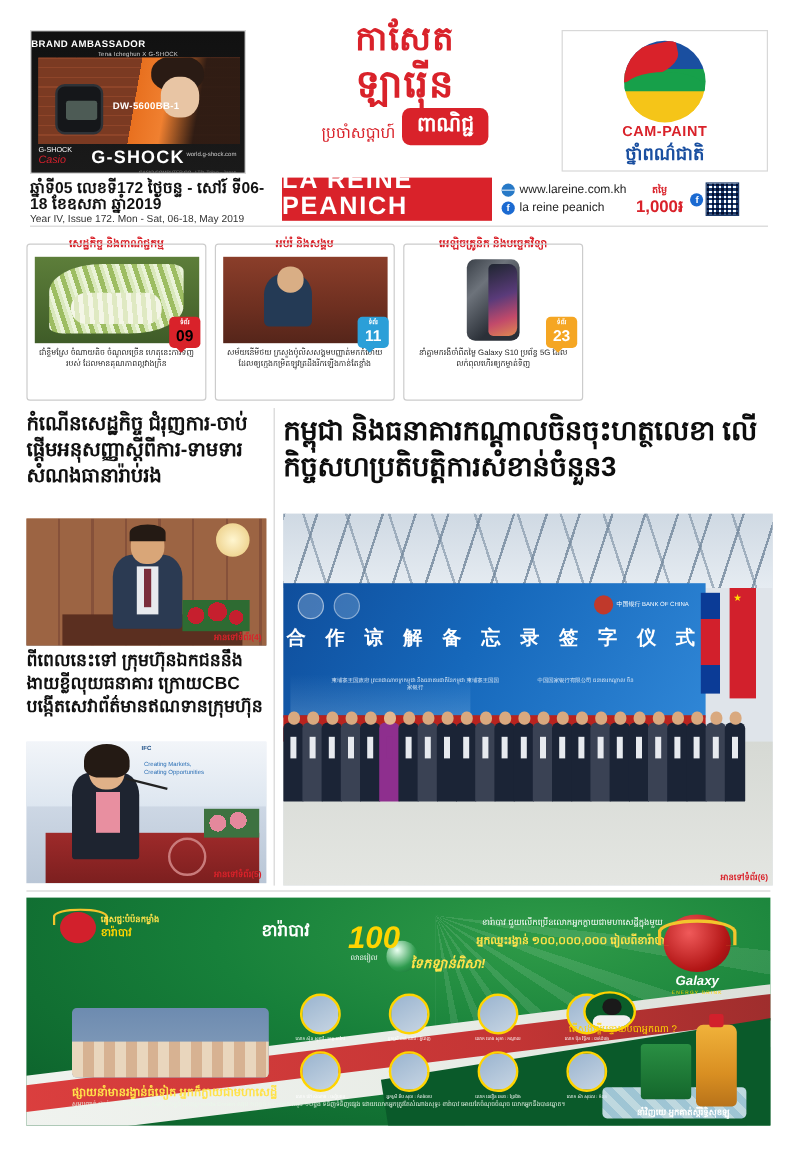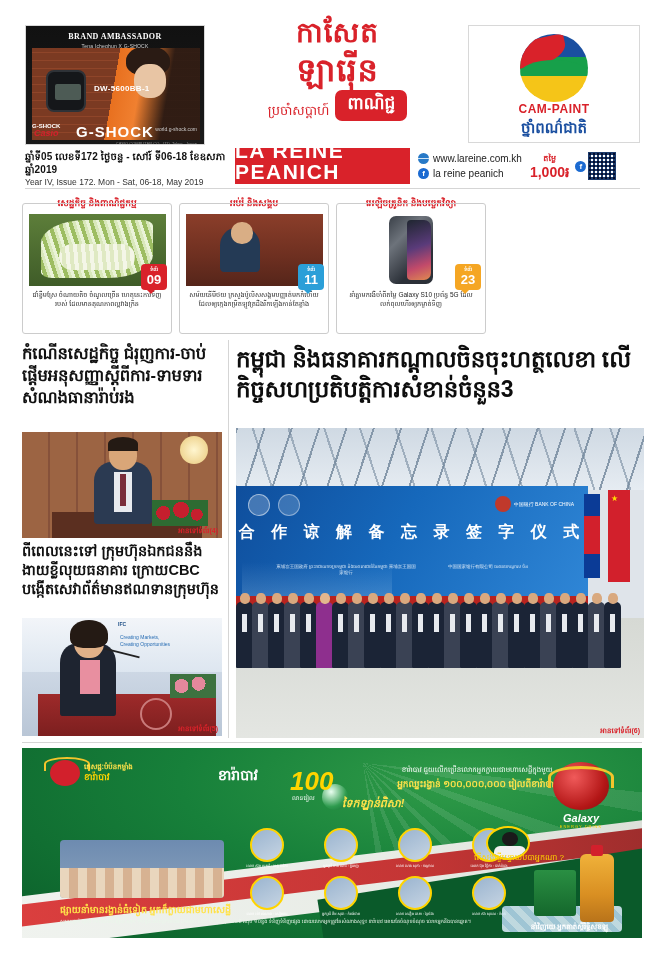--- a/index.html
+++ b/index.html
@@ -12,43 +12,43 @@
   .page { position: relative; width: 663px; height: 960px; background:#fff; }
 
   
   .masthead { position:absolute; left:0; top:0; width:663px; height:145px; }
 
   .gshock-ad {
     position:absolute; left:25px; top:25px; width:180px; height:120px;
     background: linear-gradient(180deg,#111 0%,#1a1a1a 100%);
     border:1px solid #d8d8d8; overflow:hidden;
   }
-  .gs-title { color:#fff; font-size:8px; font-weight:bold; text-align:center; letter-spacing:.4px; padding-top:6px;font-family:Liberation Serif, serif;}
+  .gs-title { color:#fff; font-size:8px; font-weight:bold; text-align:left; letter-spacing:.4px; padding-top:6px;}
   .gs-sub { color:#d2d2d2; font-size:5px; text-align:center; letter-spacing:.2px; margin-top:2px;}
   .gs-photo {
-    position:absolute; left:6px; top:22px; width:168px; height:92px;
+    position:absolute; left:6px; top:22px; width:168px; height:72px;
     background:
       linear-gradient(100deg, rgba(0,0,0,0) 48%, #e8701f 48%, #f08030 62%, rgba(40,25,18,.9) 78%),
       repeating-linear-gradient(0deg,#7b3a22 0 7px,#8f4529 7px 8px),
       repeating-linear-gradient(90deg,#8a4227 0 15px,#6d3520 15px 16px);
     overflow:hidden;
   }
   .gs-hair { position:absolute; right:30px; top:-2px; width:44px; height:30px; background:#2a1b14; border-radius:48% 48% 42% 42%; }
   .gs-face { position:absolute; right:34px; top:16px; width:32px; height:34px; background:#e8c5a4; border-radius:45%; }
   .gs-watch {
     position:absolute; left:14px; top:22px; width:40px; height:42px;
     background:#15171a; border-radius:8px; border:2px solid #2e3237;
   }
   .gs-watchface { position:absolute; left:7px; top:12px; width:26px; height:16px; background:#4d5b55; border-radius:2px; }
   .gs-model { position:absolute; left:62px; top:36px; color:#fff; font-size:8px; font-weight:bold; letter-spacing:.3px;}
   .gs-bottom { position:absolute; left:0; bottom:4px; width:100%; }
   .gs-logo { color:#fff; font-size:15px; font-weight:bold; text-align:center; letter-spacing:1px; }
   .gs-url { position:absolute; right:7px; top:3px; color:#ccc; font-size:5px;}
   .gs-corp { position:absolute; right:7px; bottom:-6px; color:#8c8c8c; font-size:4px;}
-  .gs-mark { position:absolute; left:6px; top:0px; color:#fff; font-size:6px; font-weight:bold;text-align:center; }
+  .gs-mark { position:absolute; left:6px; top:0px; color:#fff; font-size:6px; font-weight:normal; }
   .gs-mark i { display:block; color:#d3202c; font-style:italic; font-size:9px; line-height:8px; }
 
   .logo-block { position:absolute; left:215px; top:18px; width:245px; height:130px; }
   .logo-kasaet { color:#d9222a; font-size:28px; font-weight:bold; text-align:center; line-height:30px; letter-spacing:1px; }
   .logo-main { color:#d9222a; font-size:32px; font-weight:bold; text-align:center; line-height:48px; letter-spacing:1px; margin-top:-2px;}
   .logo-row { display:flex; align-items:flex-end; justify-content:center; gap:6px; margin-top:-4px;}
   .logo-weekly { color:#d9222a; font-size:13px; }
   .logo-badge { background:#d9222a; color:#fff; font-size:17px; font-weight:bold; padding:2px 12px 4px; border-radius:7px; }
 
   .campaint {
@@ -62,21 +62,21 @@
   }
   .cp-red { position:absolute; left:-4px; top:4px; width:50px; height:26px; background:#d9222a; border-radius:0 0 60% 0; transform:rotate(-12deg);}
   .cp-wave1 { position:absolute; left:0; top:26px; width:100%; height:16px; background:#17a04a; border-radius:60% 60% 0 0 / 100% 100% 0 0;}
   .cp-wave2 { position:absolute; left:0; top:44px; width:100%; height:18px; background:#f5c518; border-radius:60% 60% 0 0 / 100% 100% 0 0;}
   .cp-name { position:absolute; left:0; top:76px; width:100%; text-align:center; color:#d9222a; font-size:12px; font-weight:bold; letter-spacing:.5px;}
   .cp-kh { position:absolute; left:0; top:92px; width:100%; text-align:center; color:#1a4fa0; font-size:15px; font-weight:bold;}
 
   
   .infobar { position:absolute; left:25px; top:148px; width:615px; height:36px; display:flex; align-items:stretch; }
   .ib-left { width:210px; padding:2px 4px 0 0; }
-  .ib-kh { font-size:10px; font-weight:bold; color:#111; line-height:13px; letter-spacing:.1px;}
+  .ib-kh { font-size:13px; font-weight:bold; color:#111; line-height:13px; letter-spacing:.1px;}
   .ib-en { font-size:8.5px; color:#333; line-height:13px; }
   .ib-mid { flex:1; background:#d9222a; display:flex; flex-direction:column; align-items:center; justify-content:center; }
   .ib-title { color:#fff; font-size:21px; font-weight:bold; letter-spacing:1.5px; line-height:21px;}
   .ib-sub { color:#fff; font-size:9px; letter-spacing:2px; margin-top:1px;}
   .ib-right { width:230px; display:flex; align-items:center; padding-left:8px; gap:6px; }
   .ib-links { font-size:10px; color:#222; line-height:15px; }
   .ib-links .row { display:flex; align-items:center; gap:4px; }
   .ic-globe { width:11px; height:11px; border-radius:50%; background:#2779c7; display:inline-block; position:relative; flex:none;}
   .ic-globe:after { content:""; position:absolute; left:0; top:5px; width:11px; height:1px; background:#cfe3f5;}
   .ic-fb { width:11px; height:11px; border-radius:50%; background:#1b6ad1; color:#fff; font-size:8px; font-weight:bold; text-align:center; line-height:11px; flex:none;}
@@ -342,21 +342,21 @@
 
   <div class="teasers">
 
     <div class="teaser">
       <div class="t-head" style="color:#d9222a">សេដ្ឋកិច្ច និងពាណិជ្ជកម្ម</div>
       <div class="t-box">
         <div class="t-inner">
           <div class="t-img img-scallion"></div>
           <div class="t-badge" style="background:#d9222a;color:#d9222a">
             <div class="bl" style="color:#fff">ទំព័រ</div>
-            <div class="bn" style="color:#ffffff">09</div>
+            <div class="bn" style="color:#000000">09</div>
           </div>
           <div class="t-cap">ជាំខ្ទឹមស្រែ ចំណាយតិច ចំណូលច្រើន ហេតុនេះការទិញរបស់ ដែលមានគុណភាពល្អវាងក្រិន</div>
         </div>
       </div>
     </div>
 
 
     <div class="teaser">
       <div class="t-head" style="color:#d9222a">អប់រំ និងសង្គម</div>
       <div class="t-box">

